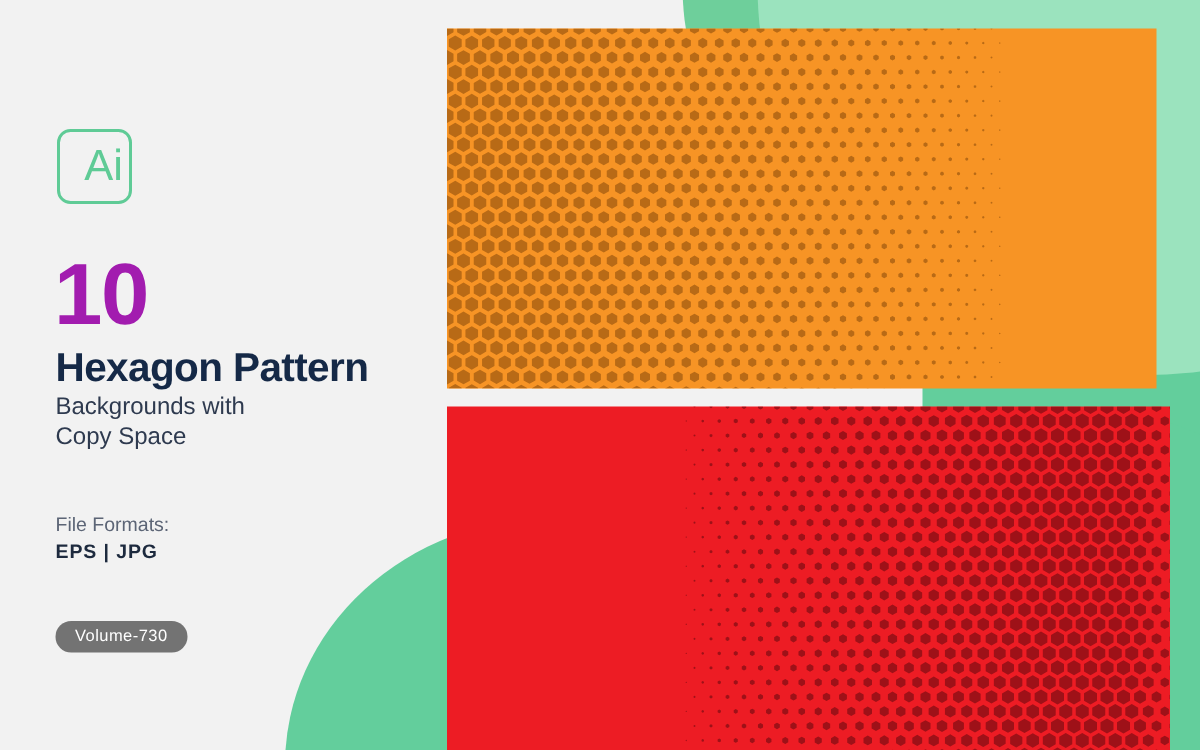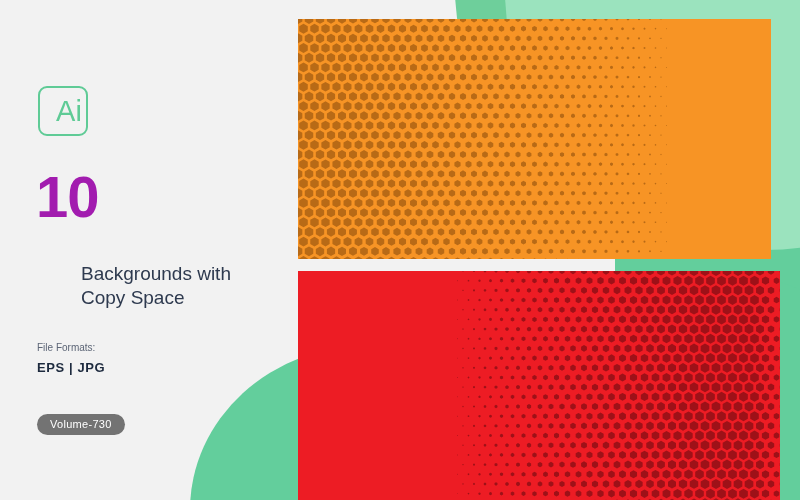--- a/index.html
+++ b/index.html
@@ -72,30 +72,29 @@
   #title-main{
     position:absolute;left:37px;top:232px;
     font-size:27px;font-weight:bold;
     color:#152947;
     letter-spacing:-0.4px;
     line-height:1;
     white-space:nowrap;
   }
   #title-sub{
     position:absolute;left:37px;top:262px;
-    font-size:19px;font-weight:normal;
+    font-size:16px;font-weight:normal;
     color:#2E3A4F;
     line-height:1.25;
     width:240px;
-    margin-left:44px;
   }
 
   #formats-label{
     position:absolute;left:37px;top:342px;
-    font-size:10px;color:#5C6576;text-align:right;
+    font-size:13px;color:#5C6576;text-align:right;
   }
   #formats-value{
     position:absolute;left:37px;top:360px;
     font-size:13px;font-weight:bold;color:#1D2A3E;
     letter-spacing:0.6px;
   }
 
   #volume-badge{
     position:absolute;left:37px;top:414px;
     background:#737373;
@@ -149,20 +148,21 @@
   </div>
 
   <div id="left-col">
 
     <div id="ai-badge">
       <span id="ai-badge-label">Ai</span>
     </div>
 
     <div id="count">10</div>
 
+    <div id="title-main">Hexagon Pattern</div>
 
     <div id="title-sub">
       <div>Backgrounds with</div>
       <div>Copy Space</div>
     </div>
 
     <div id="formats-label">File Formats:</div>
     <div id="formats-value">EPS  |  JPG</div>
 
     <div id="volume-badge">Volume-730</div>

